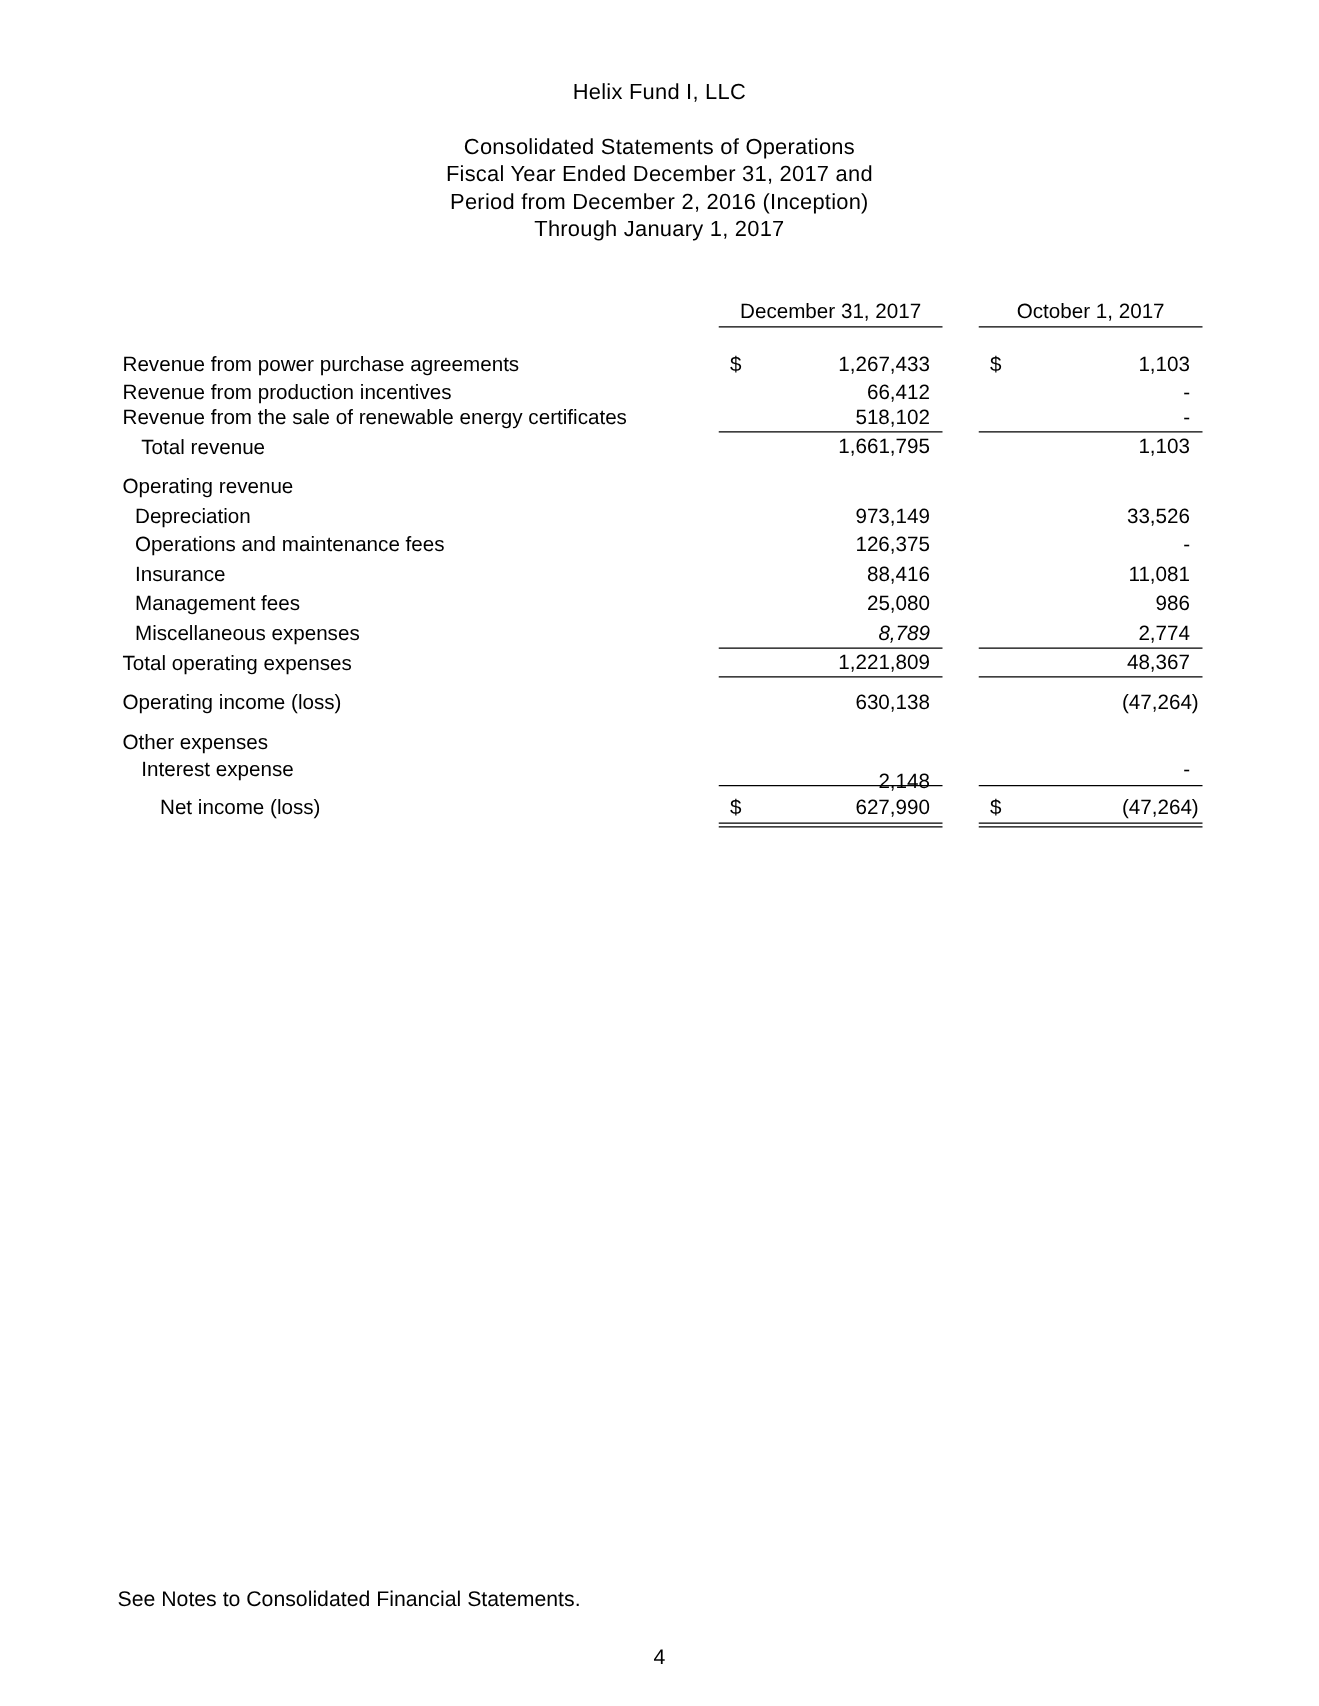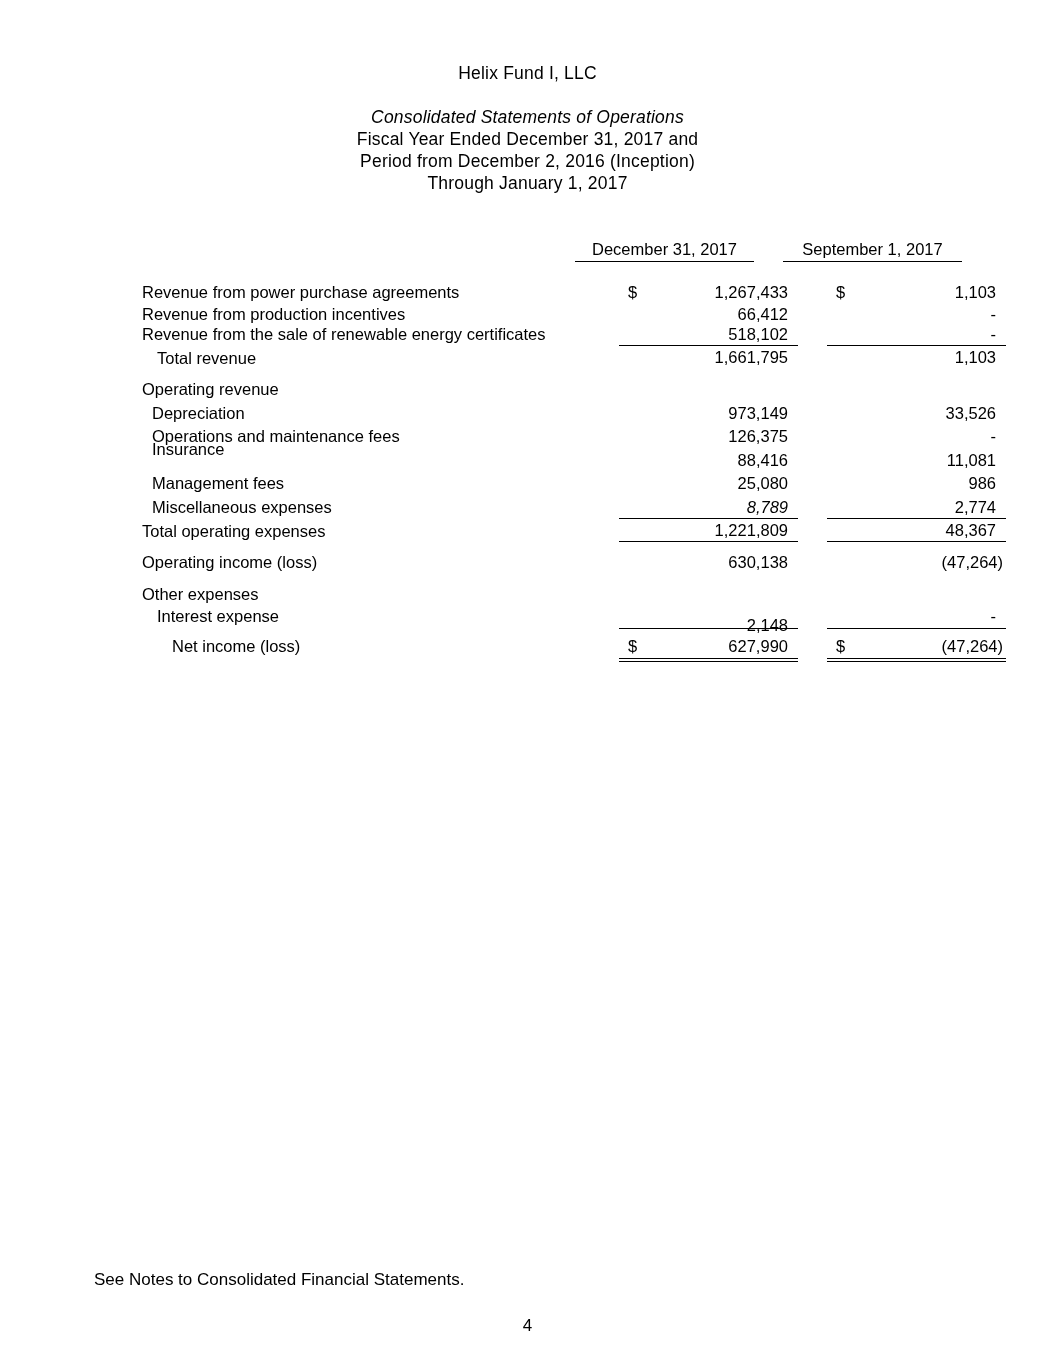--- a/index.html
+++ b/index.html
@@ -8,40 +8,40 @@
     font-family: "Liberation Sans", sans-serif; color: #000; font-size: 16.5px;
   }
   .abs { position: absolute; white-space: nowrap; }
   .center { left: 0; width: 1055px; text-align: center; }
   .title { font-size: 17.5px; letter-spacing: 0.2px; }
   .col1 { left: 575px; width: 179px; }
   .col2 { left: 783px; width: 179px; }
   .colhdr { text-align: center; border-bottom: 1.5px solid #000; height: 22px; line-height: 20px; }
   .col1 .v, .col2 .v { position: absolute; right: 10px; top: 0; }
   .col2.paren .v { right: 3px; }
-  .cell { height: 22px; line-height: 22px; margin-left: 44px; }
+  .cell { height: 22px; line-height: 22px; }
   .dollar { position: absolute; left: 9px; top: 0; }
   .rule-top { border-top: 1.5px solid #000; }
   .dbl-bottom { border-bottom: 4px double #000; }
   .lbl { left: 98px; }
   .ind1 { left: 108px; }
   .ind2 { left: 113px; }
   .ind3 { left: 128px; }
 </style>
 </head>
 <body>
 
 <div class="abs center title" style="top:63px;">Helix Fund I, LLC</div>
-<div class="abs center title" style="top:107px;font-style:italic;">Consolidated Statements of Operations</div>
+<div class="abs center title" style="top:107px;">Consolidated Statements of Operations</div>
 <div class="abs center title" style="top:129px;">Fiscal Year Ended December 31, 2017 and</div>
 <div class="abs center title" style="top:151px;">Period from December 2, 2016 (Inception)</div>
 <div class="abs center title" style="top:173px;">Through January 1, 2017</div>
 
 <div class="abs col1 colhdr" style="top:239px;">December 31, 2017</div>
-<div class="abs col2 colhdr" style="top:239px;">September 1, 2017</div>
+<div class="abs col2 colhdr" style="top:239px;">October 1, 2017</div>
 
 <div class="abs lbl cell" style="top:281px;">Revenue from power purchase agreements</div>
 <div class="abs col1 cell" style="top:281px;">
   <span class="dollar">$</span>
   <span class="v">1,267,433</span>
 </div>
 <div class="abs col2 cell" style="top:281px;">
   <span class="dollar">$</span>
   <span class="v">1,103</span>
 </div>
@@ -81,21 +81,21 @@
 </div>
 
 <div class="abs ind1 cell" style="top:425px;">Operations and maintenance fees</div>
 <div class="abs col1 cell" style="top:425px;">
   <span class="v">126,375</span>
 </div>
 <div class="abs col2 cell" style="top:425px;">
   <span class="v">-</span>
 </div>
 
-<div class="abs ind1 cell" style="top:438px;">Insurance</div>
+<div class="abs ind1 cell" style="top:449px;">Insurance</div>
 <div class="abs col1 cell" style="top:449px;">
   <span class="v">88,416</span>
 </div>
 <div class="abs col2 cell" style="top:449px;">
   <span class="v">11,081</span>
 </div>
 
 <div class="abs ind1 cell" style="top:472px;">Management fees</div>
 <div class="abs col1 cell" style="top:472px;">
   <span class="v">25,080</span>

